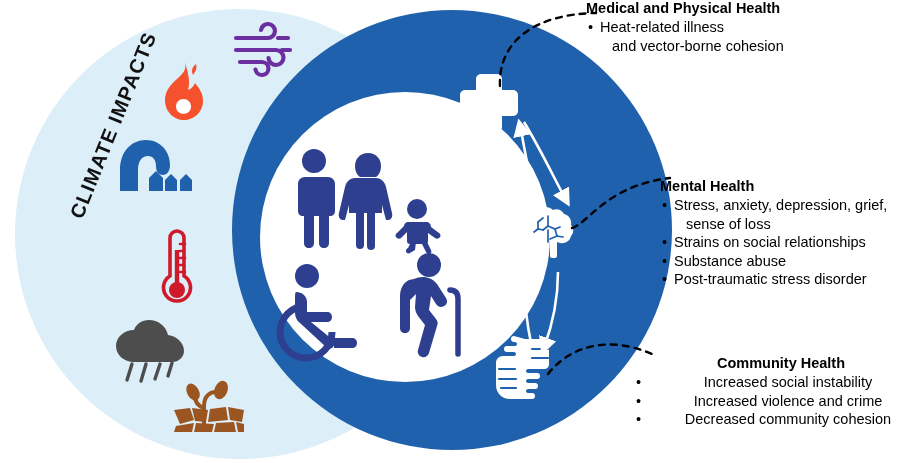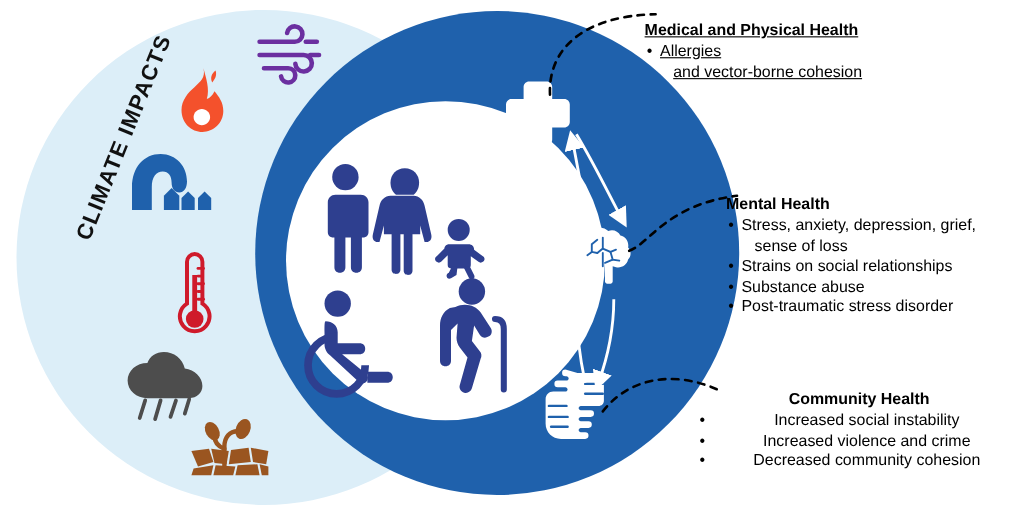--- a/index.html
+++ b/index.html
@@ -290,24 +290,24 @@
   </svg>
 
   <svg class="icon-abs" style="left:570px; top:162px;" width="106" height="68">
     <path d="M2 66 C 20 60, 36 24, 100 16" fill="none" stroke="#000000" stroke-width="2.4" stroke-dasharray="6 6" stroke-linecap="round"></path>
   </svg>
 
   <svg class="icon-abs" style="left:546px; top:326px;" width="110" height="56">
     <path d="M2 48 C 22 22, 60 8, 106 28" fill="none" stroke="#000000" stroke-width="2.4" stroke-dasharray="6 6" stroke-linecap="round"></path>
   </svg>
 
-  <div class="text-block" style="left:586px; top:20px; width:330px;text-decoration:underline;">
+  <div class="text-block" style="left:586px; top:0; width:330px;">
     <div class="block-title">Medical and Physical Health</div>
     <ul class="bullet-list">
-      <li>Allergies</li>
+      <li>Heat-related illness</li>
       <li class="cont">and vector-borne cohesion</li>
     </ul>
   </div>
 
   <div class="text-block" style="left:660px; top:178px; width:262px;">
     <div class="block-title">Mental Health</div>
     <ul class="bullet-list">
       <li>Stress, anxiety, depression, grief,</li>
       <li class="cont">sense of loss</li>
       <li>Strains on social relationships</li>

